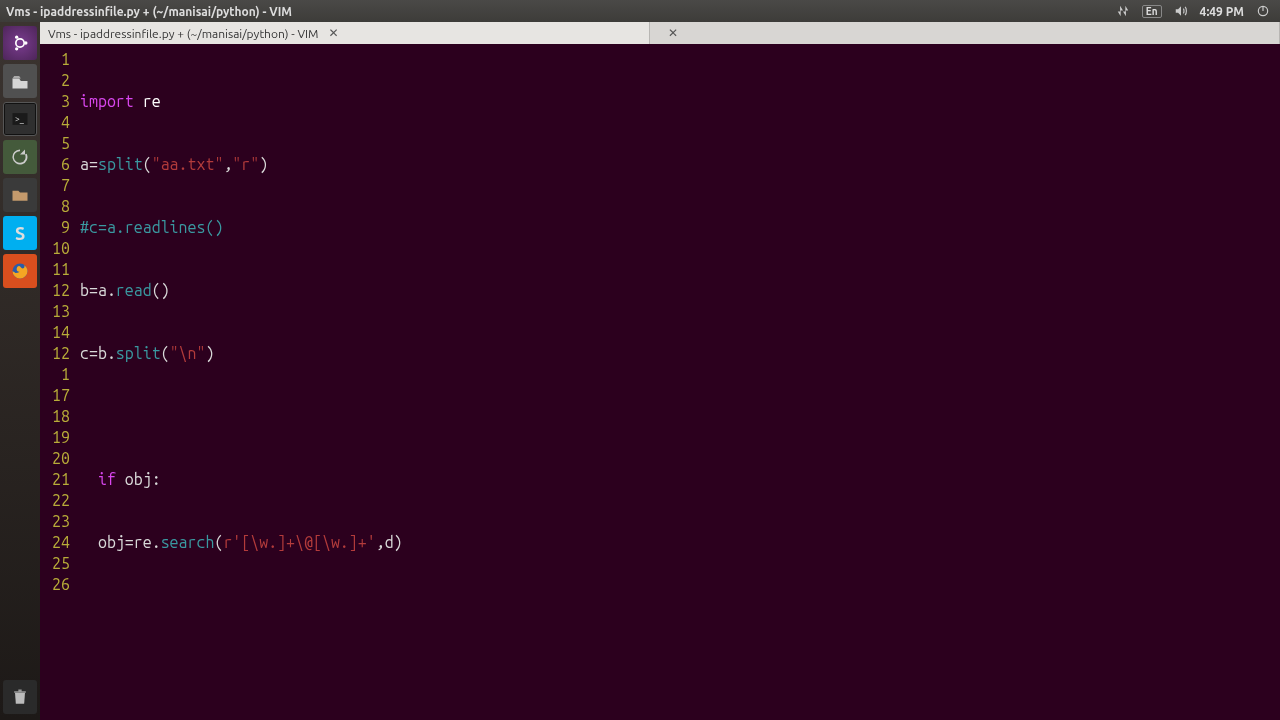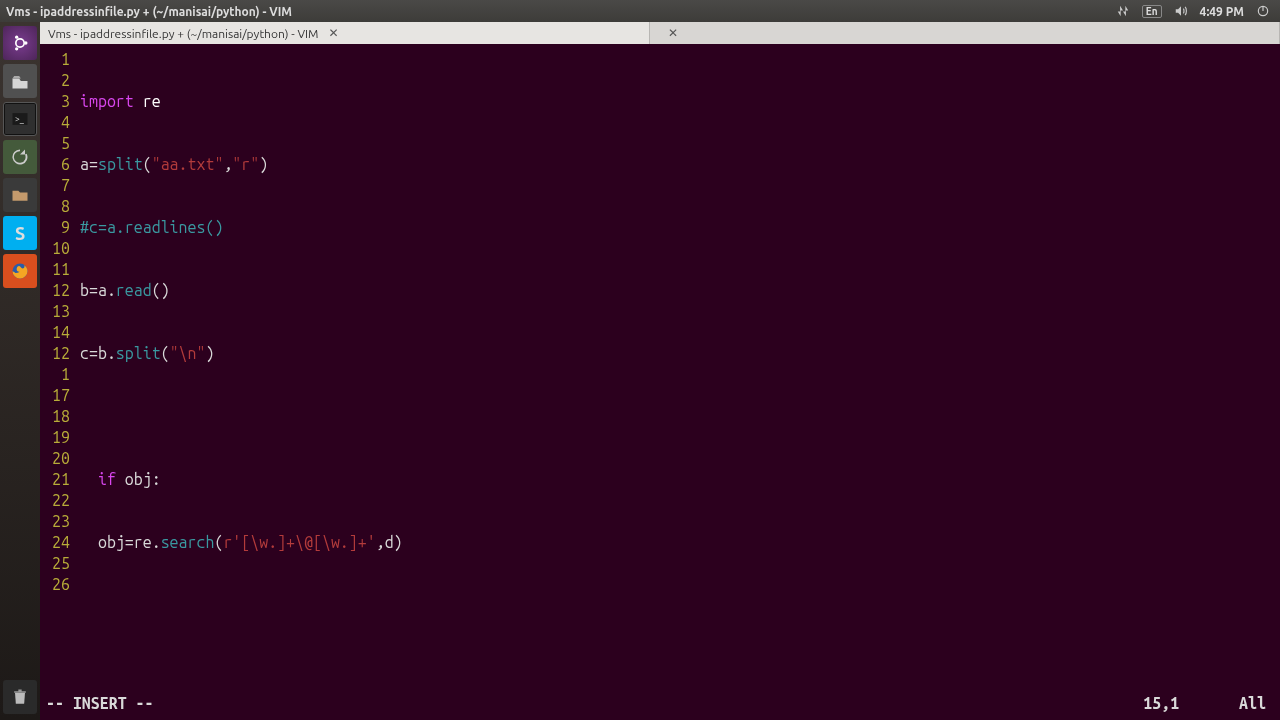--- a/index.html
+++ b/index.html
@@ -151,19 +151,13 @@
     
     
     
     
     
     
     
     
     
   </div>
-  <div class="status">
-    <span class="mode">-- INSERT --</span>
-    <span class="spacer"></span>
-    <span class="pos">15,1</span>
-    <span class="pct">All</span>
-  </div>
 </div>
 
 </body></html>

